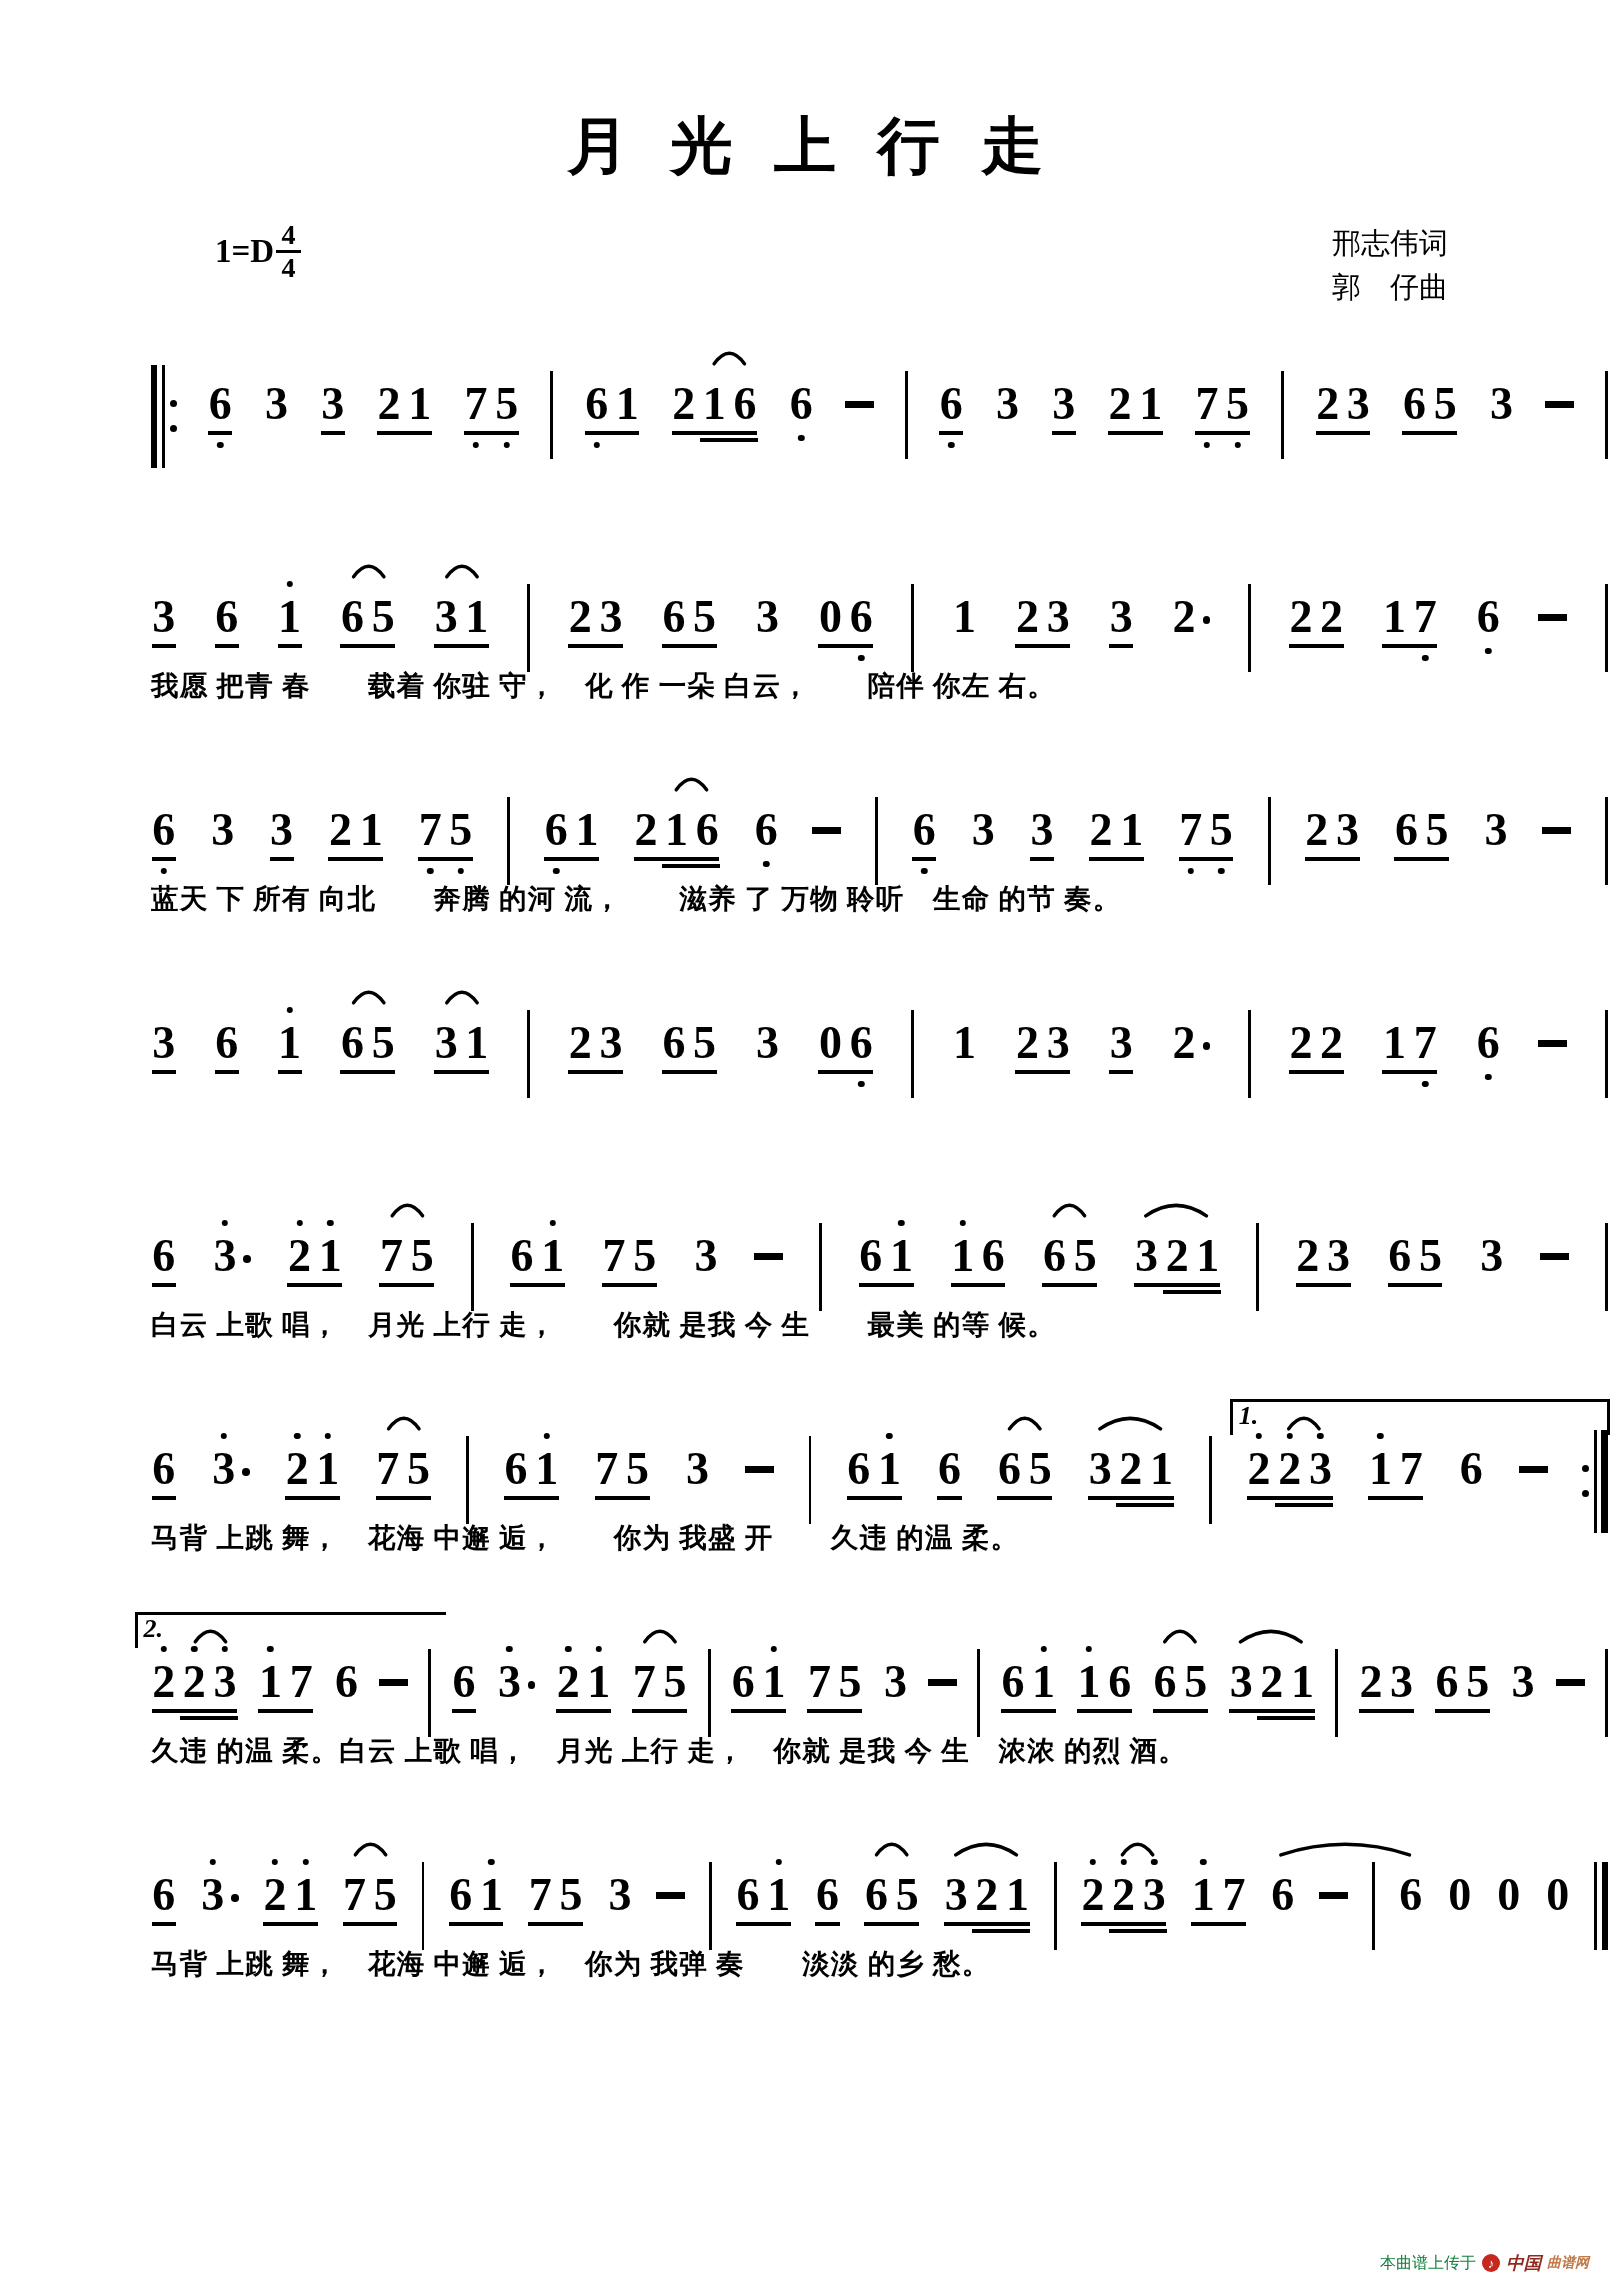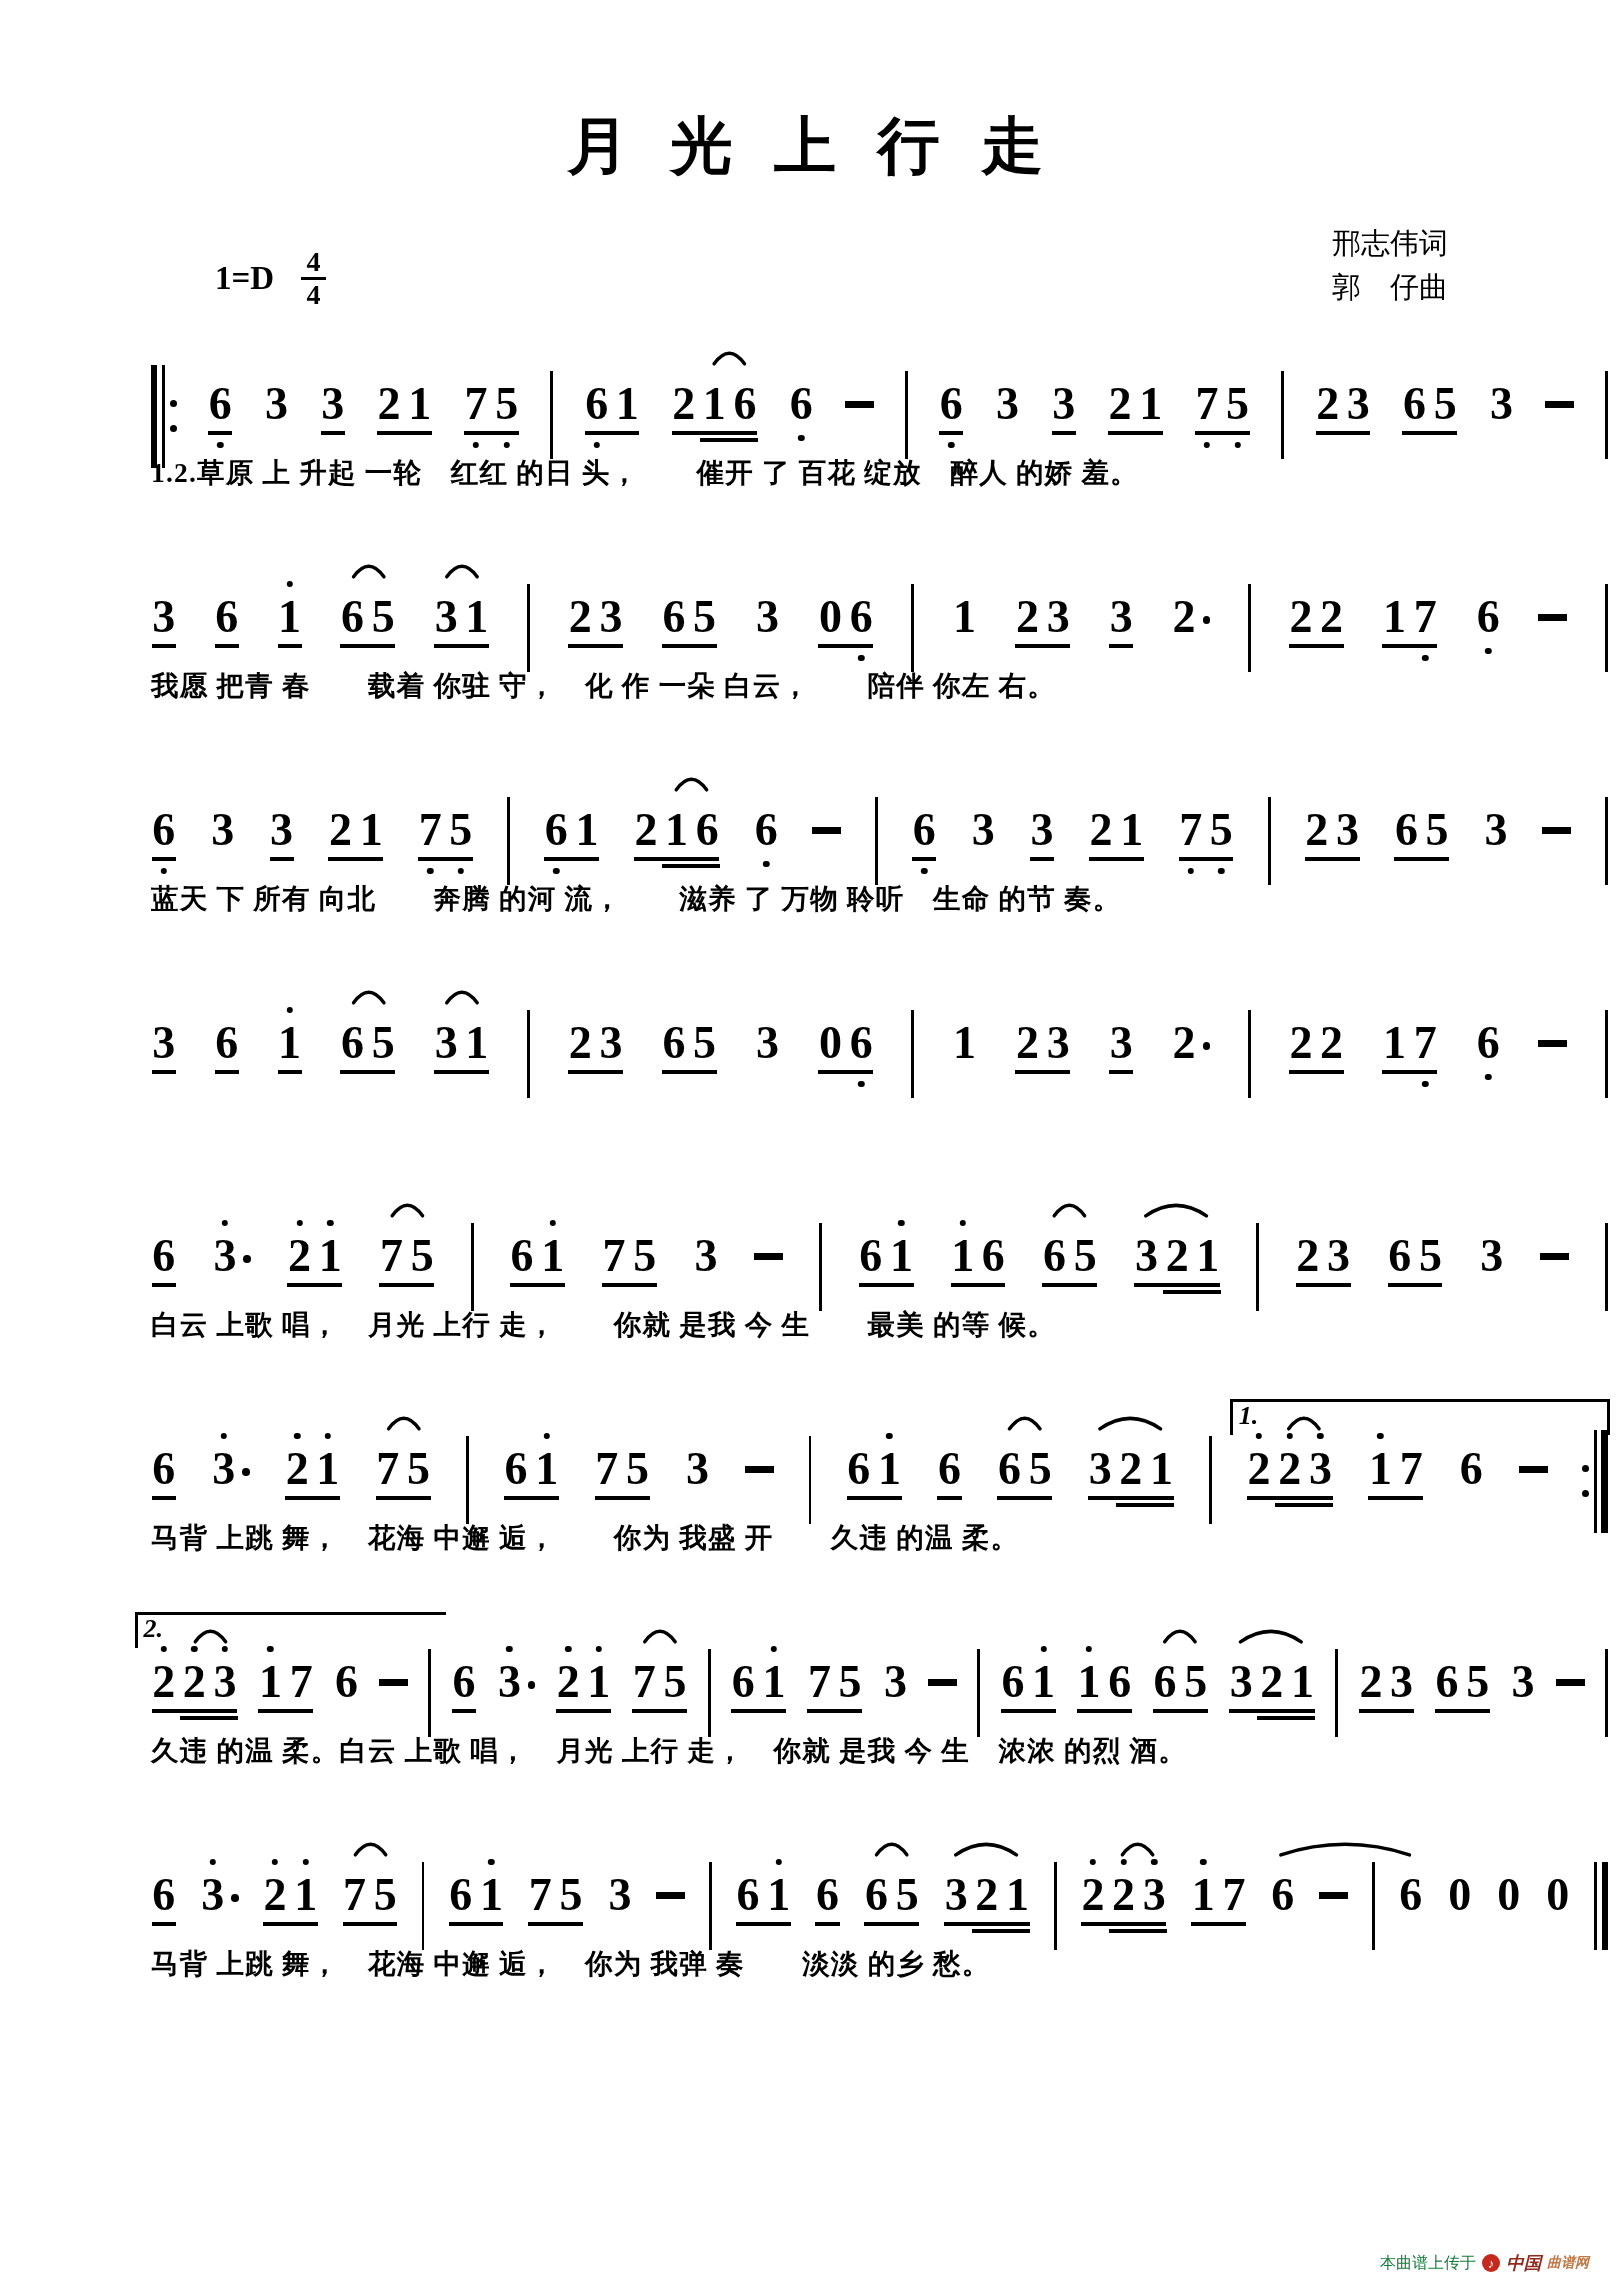--- a/index.html
+++ b/index.html
@@ -1,20 +1,20 @@
 <!DOCTYPE html>
 <html style="font-size:9.4px"><head>
 <meta charset="utf-8">
 <style>
   html,body{margin:0;padding:0;background:#ffffff;}
   body{width:1623px;height:2295px;position:relative;font-family:"Liberation Serif",serif;color:#000;}
   .page{position:absolute;inset:0;overflow:hidden;}
   .title{margin-top:104px;text-align:center;font-size:62px;font-weight:700;letter-spacing:13px;}
   .meta{display:flex;justify-content:space-between;align-items:flex-start;margin:34px 175px 0 215px;}
-  .keysig{display:flex;align-items:center;gap:27px;margin-top:27px;}
+  .keysig{display:flex;align-items:center;gap:2px;}
   .tonic{font-size:33px;font-weight:700;}
   .frac{display:inline-flex;flex-direction:column;align-items:center;line-height:0.95;}
   .frac .fnum{font-size:28px;font-weight:700;}
   .frac .fline{width:24.6px;height:2.9px;background:#000;margin:1.8px 0;}
   .credits{text-align:right;font-size:29px;line-height:1.5;}
   #systems{margin:21px 15px 0 151px;width:1457px;}
   .system{position:relative;height:213px;box-sizing:border-box;padding-top:51px;}
   .overlay{position:absolute;left:0;top:0;pointer-events:none;}
   .notes-row{display:flex;justify-content:space-between;align-items:flex-start;height:54px;}
   .grp{position:relative;display:flex;gap:5.3px;}
@@ -208,21 +208,20 @@
           <div class="grp">
             <div class="note">
               <span class="dwrap"><span class="digit">3</span></span>
             </div>
           </div>
           <div class="dash"></div>
           <div class="bar-c">
             <div class="bl w1"></div>
           </div>
         </div>
-        <div class="lyrics">1.2.草原 上 升起 一轮　红红 的日 头，　　催开 了 百花 绽放　醉人 的娇 羞。</div>
       </div>
       <div class="system">
         <svg class="overlay" width="1457" height="213" viewBox="0 0 2492 365">
           <path d="M 344.75 58 Q 370.75 22 396.75 58" fill="none" stroke="#000" stroke-width="6" stroke-linecap="round"></path>
           <path d="M 504.5 58 Q 530.5 22 556.5 58" fill="none" stroke="#000" stroke-width="6" stroke-linecap="round"></path>
         </svg>
         <div class="notes-row">
           <div class="grp">
             <div class="note">
               <span class="dwrap"><span class="digit">3</span></span>

